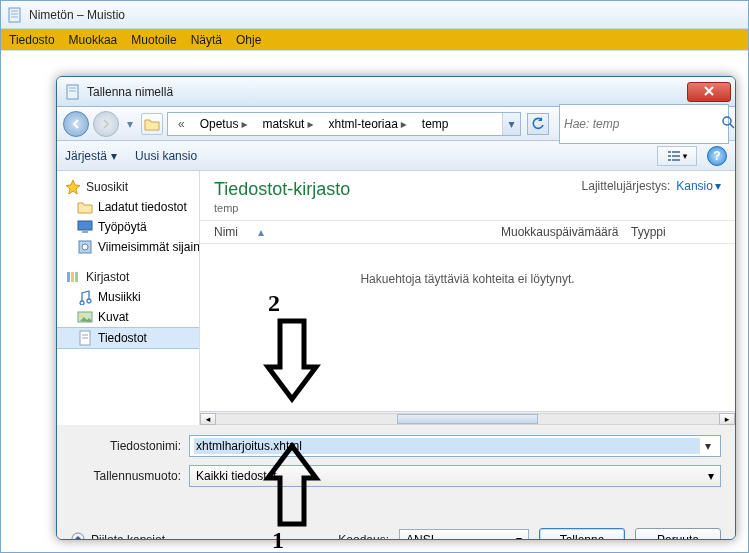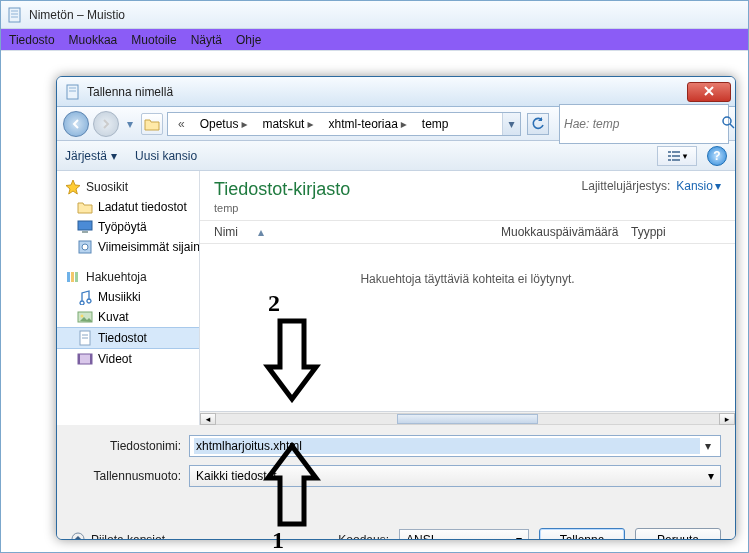--- a/index.html
+++ b/index.html
@@ -2,21 +2,21 @@
 <html><head>
 <meta charset="utf-8">
 <style>
   * { box-sizing: border-box; margin: 0; padding: 0; font-family: "Segoe UI", Tahoma, sans-serif; font-size: 12px; }
   body { background: #fff; width: 749px; height: 553px; overflow: hidden; position: relative; }
 
   
   .notepad { width: 749px; height: 553px; border: 1px solid #7ba7cc; background: #fff; }
   .notepad-titlebar { height: 28px; background: linear-gradient(#f7fbff, #e3eef8); border-bottom: 1px solid #c9d7e6; display: flex; align-items: center; padding: 0 6px; gap: 6px; }
   .notepad-title { color: #2a2a2a; }
-  .notepad-menubar { height: 22px; background: #8b5cf6; display: flex; align-items: center; padding: 0 8px; gap: 14px; border-bottom: 1px solid #d6dee8; }
+  .notepad-menubar { height: 22px; background: #eab308; display: flex; align-items: center; padding: 0 8px; gap: 14px; border-bottom: 1px solid #d6dee8; }
   .notepad-menubar span { color: #1a1a1a; cursor: default; }
   .notepad-body { background: #fff; height: calc(100% - 50px); }
 
   .np-icon { width: 16px; height: 16px; display: inline-flex; }
 
   
   .saveas {
     position: absolute; left: 56px; top: 76px; width: 680px; height: 464px;
     border: 1px solid #2c6aa0; border-radius: 6px; overflow: hidden;
     box-shadow: 0 0 12px rgba(0,0,0,0.4);
@@ -265,21 +265,21 @@
       </div>
       <div class="sb-group">
         <div class="sb-heading">
           <span class="ico">
               <svg viewBox="0 0 16 16">
                 <rect x="2" y="3" width="3" height="10" fill="#6fb2e8"></rect>
                 <rect x="6" y="3" width="3" height="10" fill="#f2c76b"></rect>
                 <rect x="10" y="3" width="3" height="10" fill="#9fd19f"></rect>
               </svg>
             </span>
-          <span>Hakuehtoja</span>
+          <span>Kirjastot</span>
         </div>
         <div class="sb-item">
           <span class="ico">
               <svg viewBox="0 0 16 16">
                 <path d="M5 12 a2 2 0 1 0 0.1 0 M5 12 V4 l7 -2 v8 a2 2 0 1 1 -0.1 0" fill="none" stroke="#3a7ac2" stroke-width="1.3"></path>
               </svg>
             </span>
           <span>Musiikki</span>
         </div>
         <div class="sb-item">
@@ -294,30 +294,20 @@
         </div>
         <div class="sb-item sel">
           <span class="ico">
               <svg viewBox="0 0 16 16">
                 <rect x="3" y="1" width="10" height="14" fill="#fff" stroke="#8aa6c4"></rect>
                 <line x1="5" y1="5" x2="11" y2="5" stroke="#8aa6c4"></line>
                 <line x1="5" y1="8" x2="11" y2="8" stroke="#8aa6c4"></line>
               </svg>
             </span>
           <span>Tiedostot</span>
-        </div>
-        <div class="sb-item">
-          <span class="ico">
-              <svg viewBox="0 0 16 16">
-                <rect x="1" y="3" width="14" height="10" fill="#d9c7ea" stroke="#7a5fa0"></rect>
-                <rect x="1" y="3" width="2" height="10" fill="#7a5fa0"></rect>
-                <rect x="13" y="3" width="2" height="10" fill="#7a5fa0"></rect>
-              </svg>
-            </span>
-          <span>Videot</span>
         </div>
       </div>
     </div>
 
     <div class="main">
       <div class="lib-header">
         <div>
           <div class="lib-title">Tiedostot-kirjasto</div>
           <div class="lib-sub">temp</div>
         </div>

